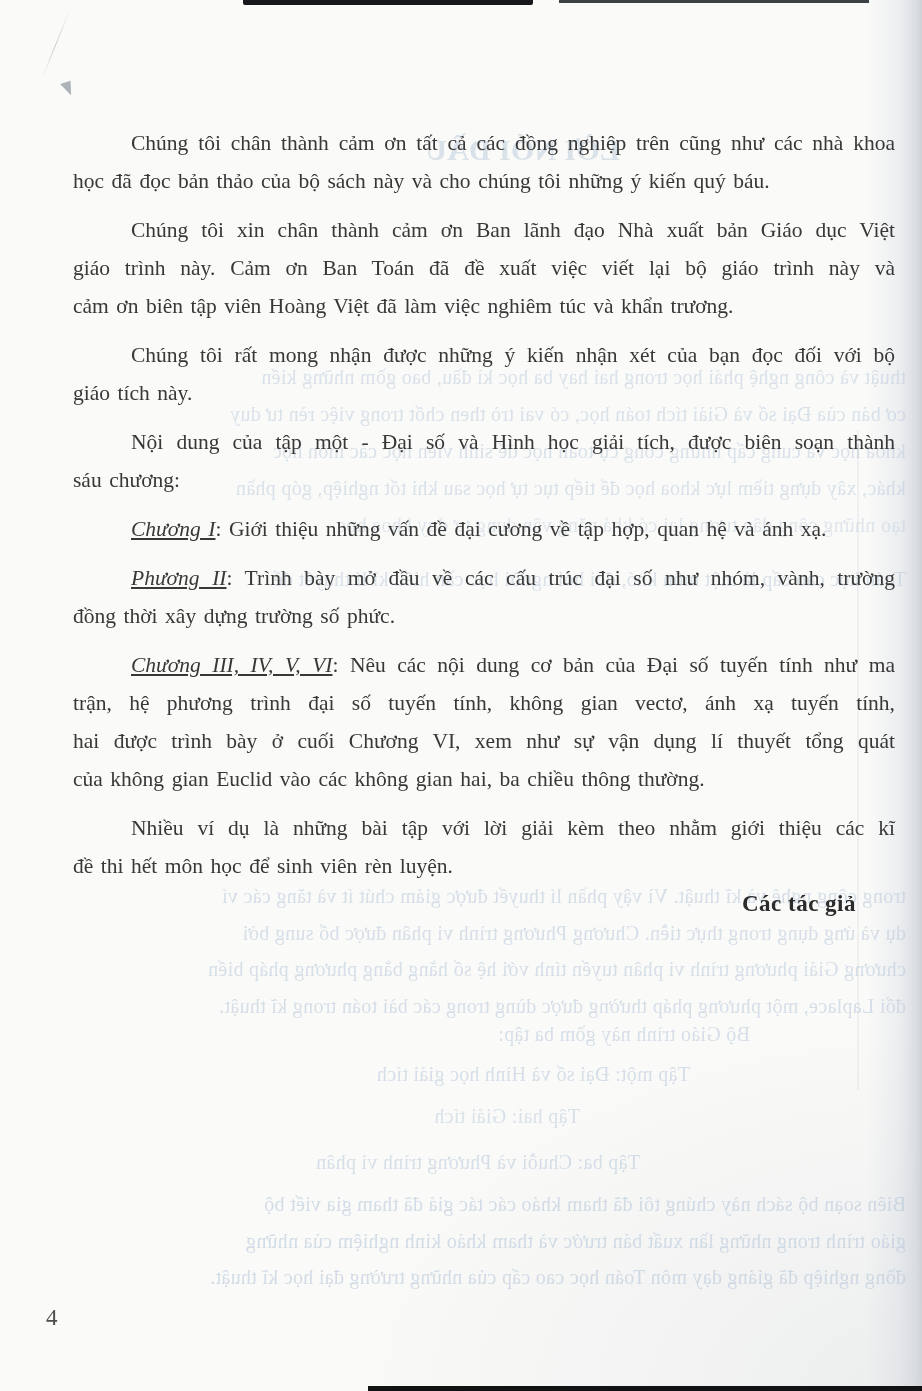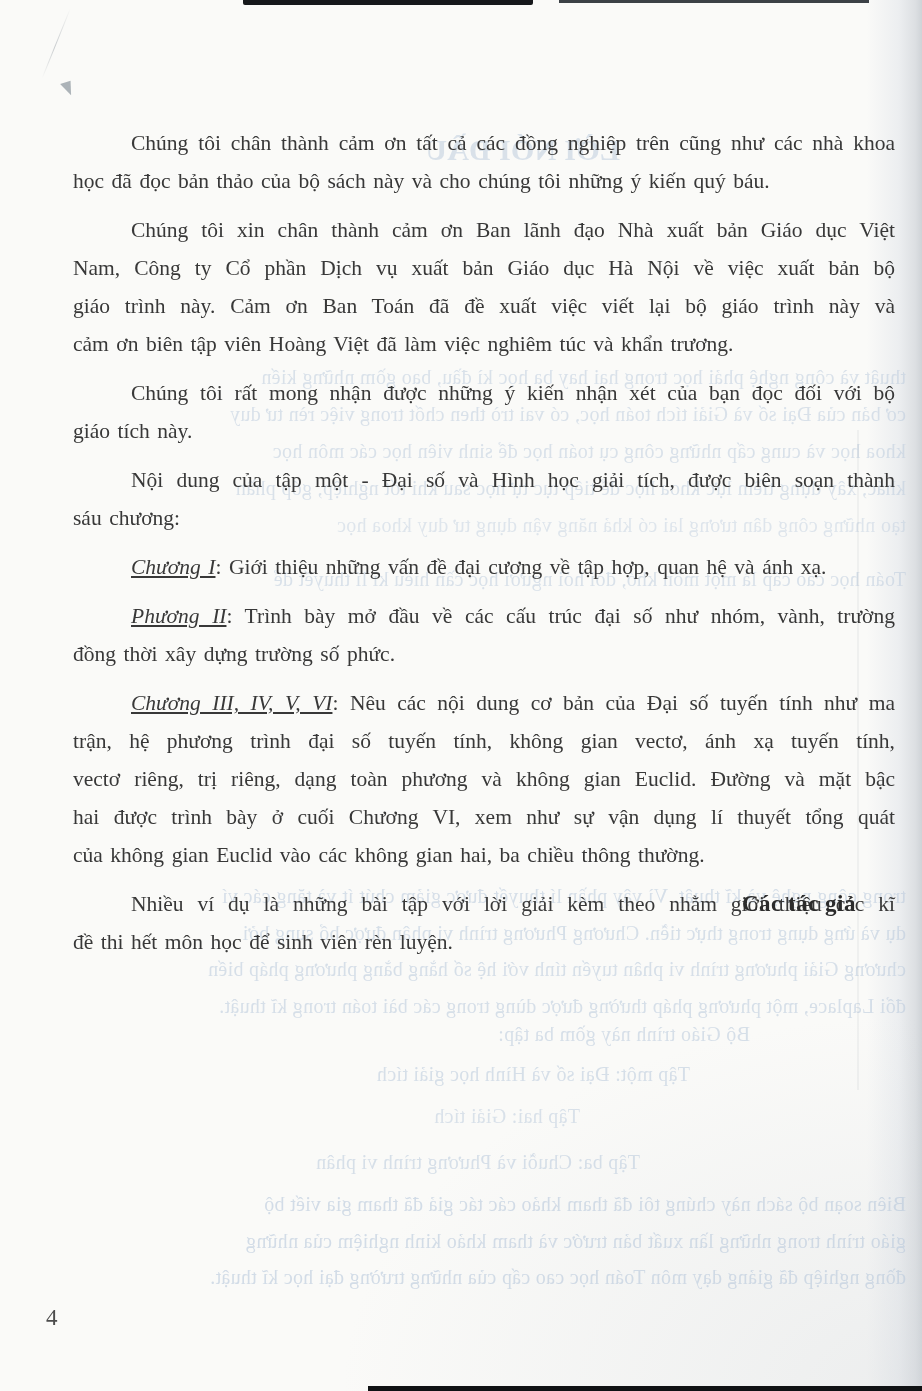--- a/index.html
+++ b/index.html
@@ -113,21 +113,20 @@
   <div class="pen-mark"></div>
   <div class="crease"></div>
 
   <div class="text-block" id="text-block">
       <div class="para">
         <div class="tline indent">Chúng tôi chân thành cảm ơn tất cả các đồng nghiệp trên cũng như các nhà khoa</div>
         <div class="tline last">học đã đọc bản thảo của bộ sách này và cho chúng tôi những ý kiến quý báu.</div>
       </div>
       <div class="para">
         <div class="tline indent">Chúng tôi xin chân thành cảm ơn Ban lãnh đạo Nhà xuất bản Giáo dục Việt</div>
-        <div class="tline">Nam, Công ty Cổ phần Dịch vụ xuất bản Giáo dục Hà Nội về việc xuất bản bộ</div>
         <div class="tline">giáo trình này. Cảm ơn Ban Toán đã đề xuất việc viết lại bộ giáo trình này và</div>
         <div class="tline last">cảm ơn biên tập viên Hoàng Việt đã làm việc nghiêm túc và khẩn trương.</div>
       </div>
       <div class="para">
         <div class="tline indent">Chúng tôi rất mong nhận được những ý kiến nhận xét của bạn đọc đối với bộ</div>
         <div class="tline last">giáo tích này.</div>
       </div>
       <div class="para italic">
         <div class="tline indent">Nội dung của tập một - Đại số và Hình học giải tích, được biên soạn thành</div>
         <div class="tline last">sáu chương:</div>
@@ -135,21 +134,20 @@
       <div class="para">
         <div class="tline last indent"><span class="lead">Chương I</span>: Giới thiệu những vấn đề đại cương về tập hợp, quan hệ và ánh xạ.</div>
       </div>
       <div class="para">
         <div class="tline indent"><span class="lead">Phương II</span>: Trình bày mở đầu về các cấu trúc đại số như nhóm, vành, trường</div>
         <div class="tline last">đồng thời xây dựng trường số phức.</div>
       </div>
       <div class="para">
         <div class="tline indent"><span class="lead">Chương III, IV, V, VI</span>: Nêu các nội dung cơ bản của Đại số tuyến tính như ma</div>
         <div class="tline">trận, hệ phương trình đại số tuyến tính, không gian vectơ, ánh xạ tuyến tính,</div>
-        <div class="tline">vectơ riêng, trị riêng, dạng toàn phương và không gian Euclid. Đường và mặt bậc</div>
         <div class="tline">hai được trình bày ở cuối Chương VI, xem như sự vận dụng lí thuyết tổng quát</div>
         <div class="tline last">của không gian Euclid vào các không gian hai, ba chiều thông thường.</div>
       </div>
       <div class="para">
         <div class="tline indent">Nhiều ví dụ là những bài tập với lời giải kèm theo nhằm giới thiệu các kĩ</div>
         <div class="tline last">đề thi hết môn học để sinh viên rèn luyện.</div>
       </div>
     </div>
 
   <div class="signature">Các tác giả</div>

